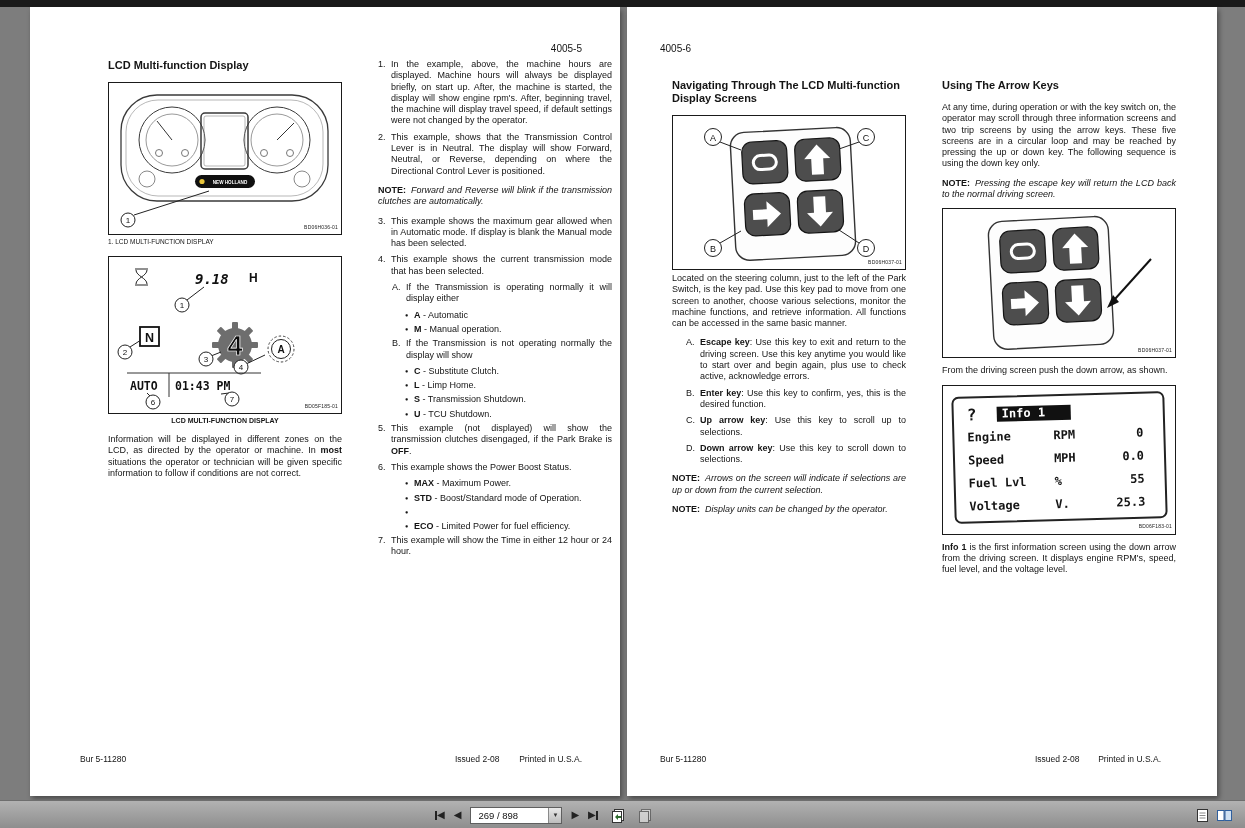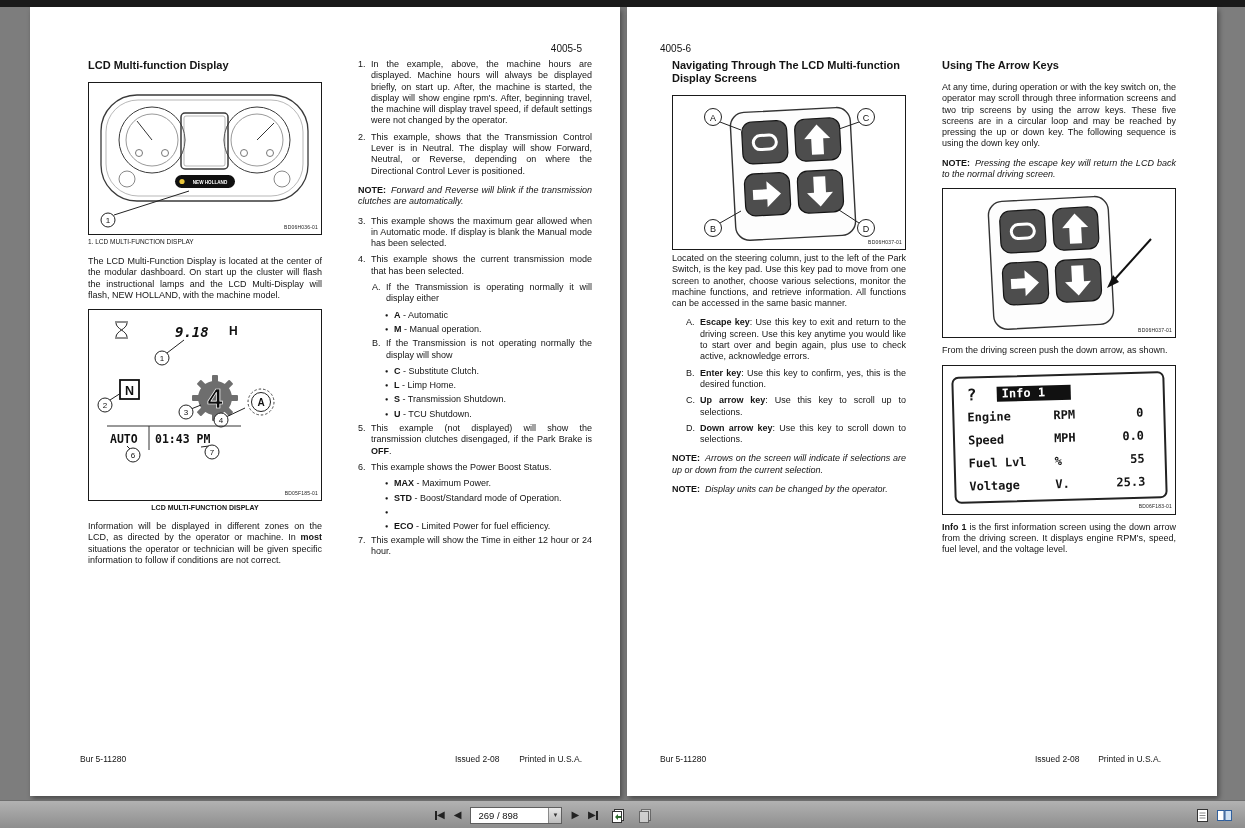--- a/index.html
+++ b/index.html
@@ -5,22 +5,22 @@
   * { margin:0; padding:0; box-sizing:border-box; }
   html,body { width:1245px; height:828px; }
   body { background:#7d7d7d; font-family:"Liberation Sans",sans-serif; color:#141414; position:relative; overflow:hidden; }
   .topstrip { position:absolute; top:0; left:0; width:100%; height:7px; background:#1a1a1a; }
 
   .page { position:absolute; top:7px; width:590px; height:789px; background:#ffffff; box-shadow:2px 3px 5px rgba(0,0,0,.40); }
   .page.pl { left:30px; } .page.pr { left:627px;padding-left:12px; }
   .pagenum { position:absolute; top:36px; font-size:10px; }
   .pl .pagenum { right:38px; } .pr .pagenum { left:33px; }
   .cols { display:flex; padding-top:52px; }
-  .pl .cols { padding-left:58px; gap:36px; }
-  .pr .cols { padding-left:33px; gap:36px; }
+  .pl .cols { padding-left:78px; gap:36px; }
+  .pr .cols { padding-left:33px; gap:36px;margin-top:20px; }
   .col { width:234px; flex:none; font-size:9px; line-height:11.3px; text-align:justify; }
   h2 { font-size:11px; line-height:13px; font-weight:bold; text-align:left; margin:0 0 10px 0; }
   p { margin:0 0 8px 0; }
   b { font-weight:bold; }
 
   .fig { border:1px solid #1a1a1a; position:relative; background:#fff; margin-bottom:3px; overflow:hidden; }
   .figcode { position:absolute; right:3px; bottom:1px; font-size:5px; color:#222; text-align:right; letter-spacing:.2px; }
   .figcap { font-size:6.5px; line-height:8px; text-align:left; margin:2px 0 10px 0; }
   .figcap.center { text-align:center; font-weight:bold; font-size:7px; margin:3px 0 9px 0; }
 
@@ -97,23 +97,22 @@
           <circle cx="93" cy="98.5" r="2.6" fill="#e8c53a"></circle>
           <text x="121" y="100.5" font-size="4.6" fill="#ffffff" text-anchor="middle" font-weight="bold">NEW HOLLAND</text>
           <line x1="25" y1="132" x2="100" y2="108" stroke="#222"></line>
           <circle cx="19" cy="137" r="7" fill="#fff" stroke="#222"></circle>
           <text x="19" y="140" font-size="8" text-anchor="middle" fill="#111">1</text>
         </svg>
         <div class="figcode">BD06H036-01</div>
       </div>
       <div class="figcap">1. LCD MULTI-FUNCTION DISPLAY</div>
 
-      <p>The LCD Multi-Function Display is located at the center of the modular dashboard. On start up the cluster will flash the instructional lamps and the LCD Multi-Display will flash, NEW HOLLAND, with the machine model.</p>
-
-      <div class="fig" style="height:192px">
+
+      <div class="fig" style="height:158px">
         <svg width="232" height="156" viewBox="0 0 232 156">
           <g stroke="#222" fill="none">
             <path d="M26,12 h13 M26,28 h13 M27,13 c0,6 11,8 11,14 M38,13 c0,6 -11,8 -11,14"></path>
           </g>
           <text x="86" y="27" font-size="14" font-style="italic" font-weight="bold" font-family="DejaVu Sans Mono, monospace" fill="#111">9.18</text>
           <text x="140" y="25" font-size="12" font-weight="bold" fill="#111">H</text>
           <line x1="78" y1="43" x2="95" y2="30" stroke="#222"></line>
           <circle cx="73" cy="48" r="7" fill="#fff" stroke="#222"></circle>
           <text x="73" y="51" font-size="8" text-anchor="middle" fill="#111">1</text>
 

